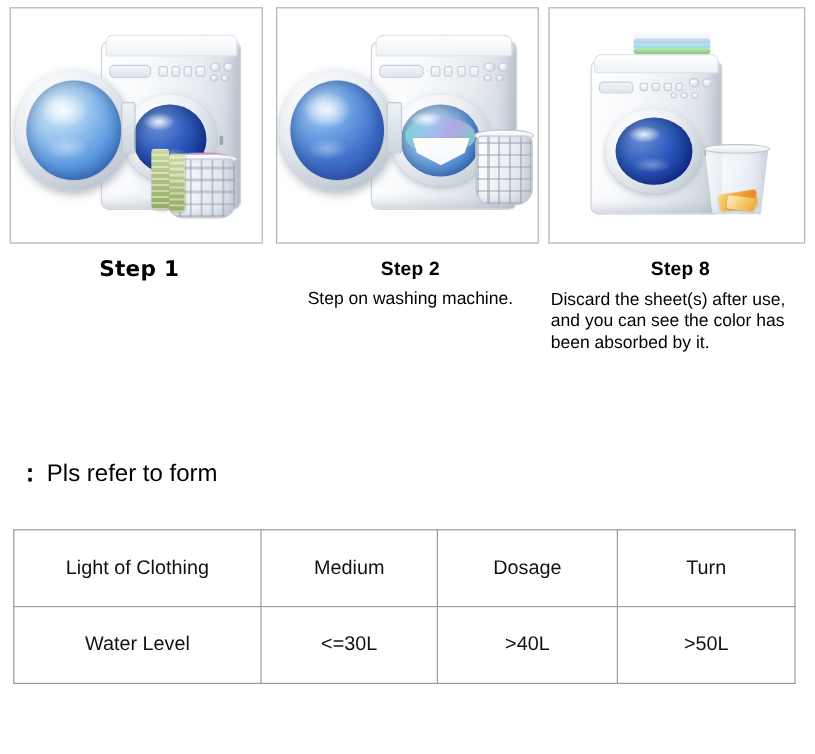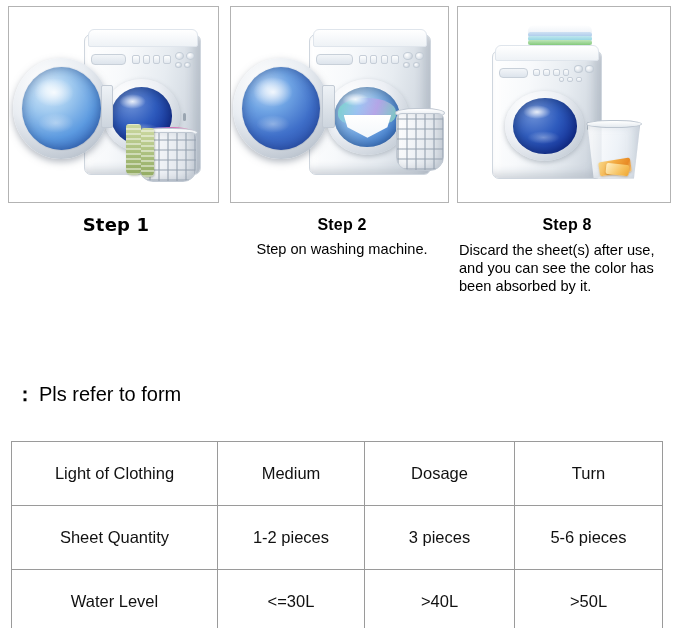--- a/index.html
+++ b/index.html
@@ -392,26 +392,20 @@
 
   <table class="tbl">
     <tbody>
       <tr>
         <td class="c0">Light of Clothing</td>
         <td class="c1">Medium</td>
         <td class="c2">Dosage</td>
         <td class="c3">Turn</td>
       </tr>
       <tr>
-        <td class="c0">Sheet Quantity</td>
-        <td class="c1">1-2 pieces</td>
-        <td class="c2">3 pieces</td>
-        <td class="c3">5-6 pieces</td>
-      </tr>
-      <tr>
         <td class="c0">Water Level</td>
         <td class="c1">&lt;=30L</td>
         <td class="c2">&gt;40L</td>
         <td class="c3">&gt;50L</td>
       </tr>
     </tbody>
   </table>
 
 </div>
 

